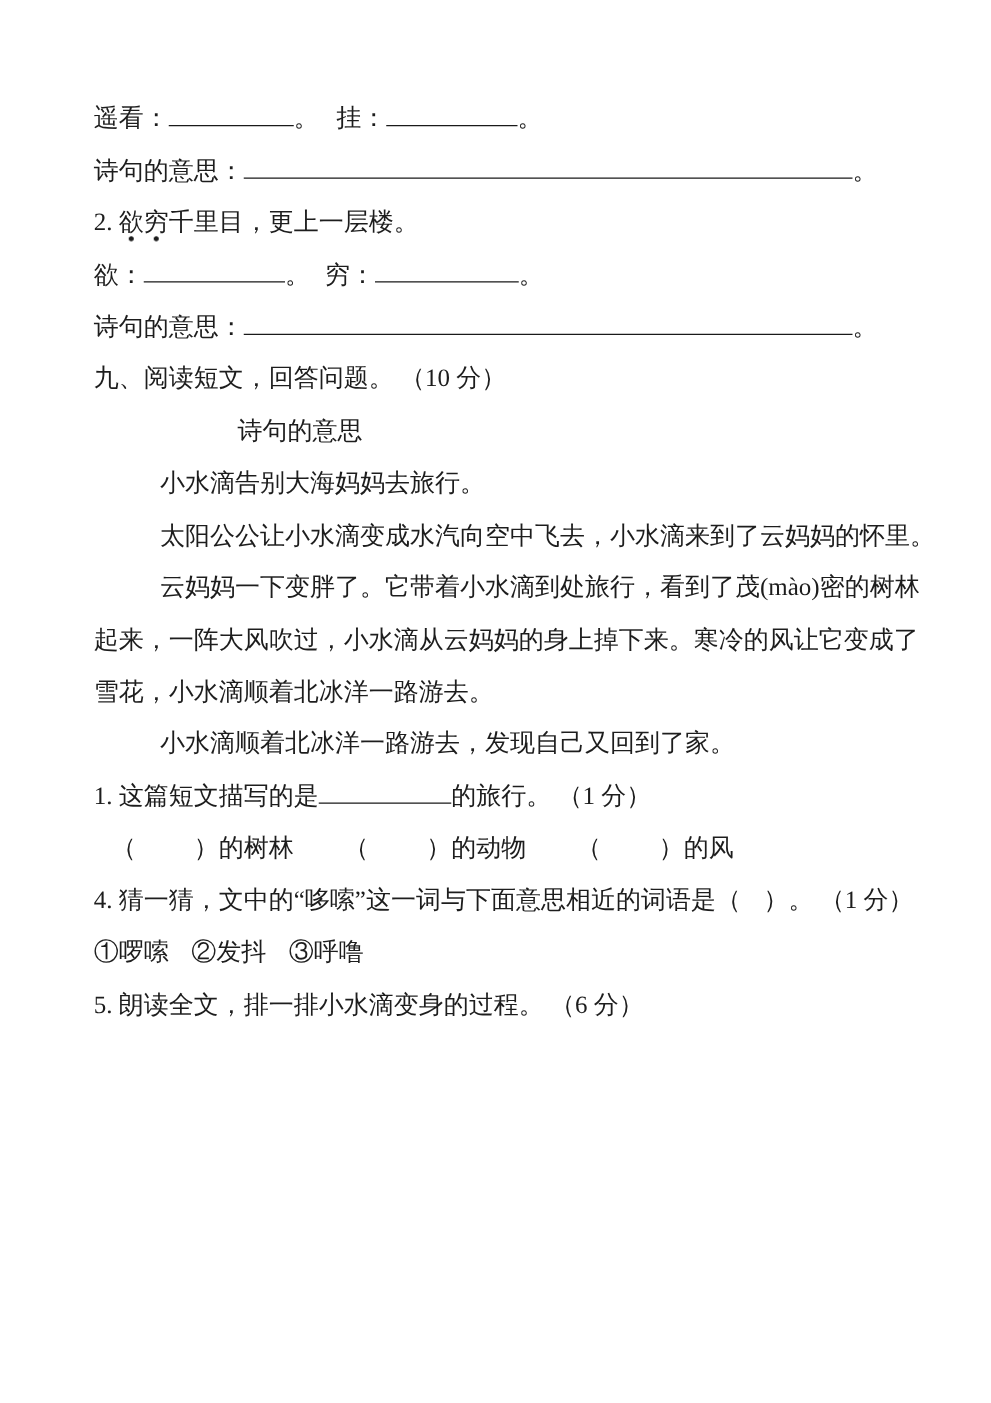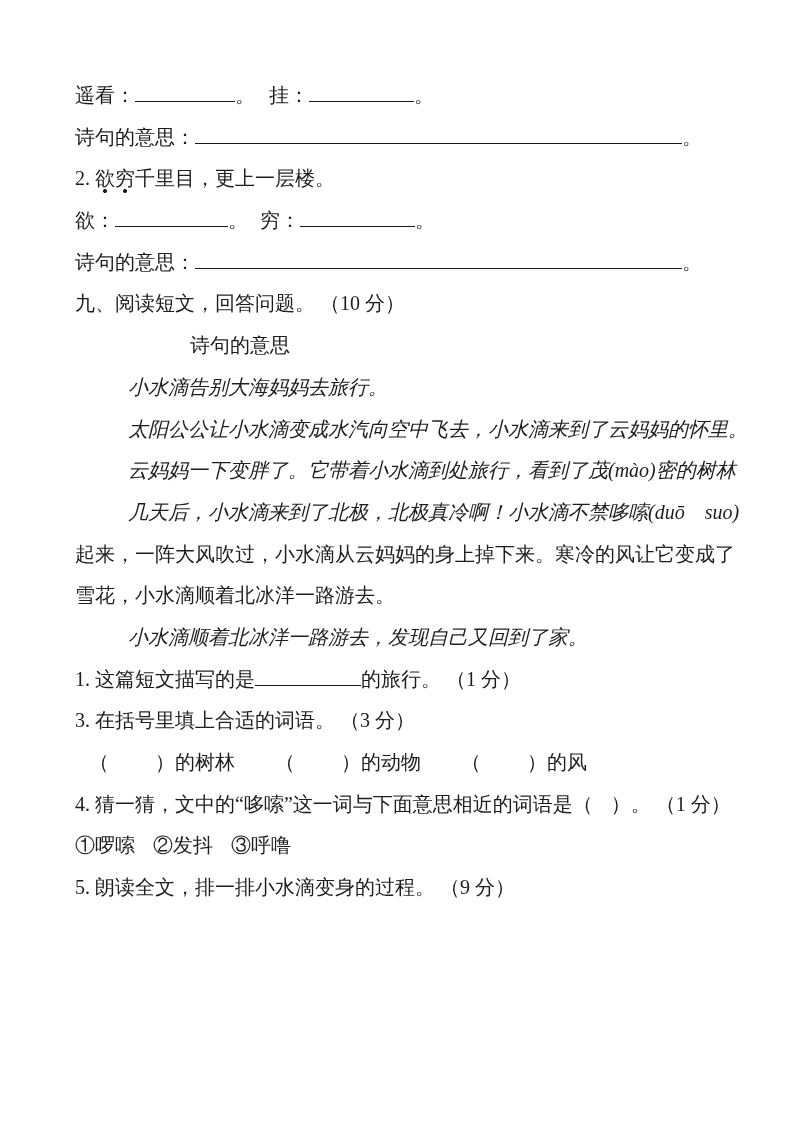--- a/index.html
+++ b/index.html
@@ -23,21 +23,21 @@
     top: 75px;
     width: 695px;
   }
   .line {
     height: 41.7px;
     line-height: 41.7px;
     font-size: 20px;
     white-space: nowrap;
   }
   .t { white-space: pre; }
-  .indent { padding-left: 53px; font-style: italic; }
+  .indent { padding-left: 53px; }
   .title-line { padding-left: 115px; }
   .slight-indent { padding-left: 14px; }
   .blank {
     display: inline-block;
     height: 15px;
     border-bottom: 1.6px solid #1a1a1a;
   }
   .gap { display: inline-block; height: 2px; }
   .w28  { width: 28px; }
   .w40  { width: 40px; }
@@ -77,33 +77,31 @@
 
     <div class="line"><span class="t">诗句的意思：</span><span class="blank w487"></span><span class="t">。</span></div>
 
     <div class="line"><span class="t">九、阅读短文，回答问题。 （10 分）</span></div>
 
     <div class="line title-line"><span class="t">诗句的意思</span></div>
 
     <div class="line indent"><span class="t">小水滴告别大海妈妈去旅行。</span></div>
     <div class="line indent"><span class="t">太阳公公让小水滴变成水汽向空中飞去，小水滴来到了云妈妈的怀里。</span></div>
     <div class="line indent"><span class="t">云妈妈一下变胖了。它带着小水滴到处旅行，看到了茂(mào)密的树林</span></div>
-    <div class="line indent"><span class="t">几天后，小水滴来到了北极，北极真冷啊！小水滴不禁哆嗦(duō    suo)</span></div>
     <div class="line"><span class="t">起来，一阵大风吹过，小水滴从云妈妈的身上掉下来。寒冷的风让它变成了</span></div>
     <div class="line"><span class="t">雪花，小水滴顺着北冰洋一路游去。</span></div>
     <div class="line indent"><span class="t">小水滴顺着北冰洋一路游去，发现自己又回到了家。</span></div>
 
     <div class="line"><span class="t">1. 这篇短文描写的是</span><span class="blank w106"></span><span class="t">的旅行。 （1 分）</span></div>
 
 
 
-    <div class="line"><span class="t">3. 在括号里填上合适的词语。 （3 分）</span></div>
 
     <div class="line slight-indent"><span class="t">（</span><span class="gap g46"></span><span class="t">）的树林</span><span class="gap g40"></span><span class="t">（</span><span class="gap g46"></span><span class="t">）的动物</span><span class="gap g40"></span><span class="t">（</span><span class="gap g46"></span><span class="t">）的风</span></div>
 
     <div class="line"><span class="t">4. 猜一猜，文中的“哆嗦”这一词与下面意思相近的词语是（</span><span class="gap g18"></span><span class="t">）。 （1 分）</span></div>
 
     <div class="line"><span class="t">①啰嗦</span><span class="gap g18"></span><span class="t">②发抖</span><span class="gap g18"></span><span class="t">③呼噜</span></div>
 
-    <div class="line"><span class="t">5. 朗读全文，排一排小水滴变身的过程。 （9 分）</span></div>
+    <div class="line"><span class="t">5. 朗读全文，排一排小水滴变身的过程。 （6 分）</span></div>
 
   </div>
 </div>
 
 </body></html>

